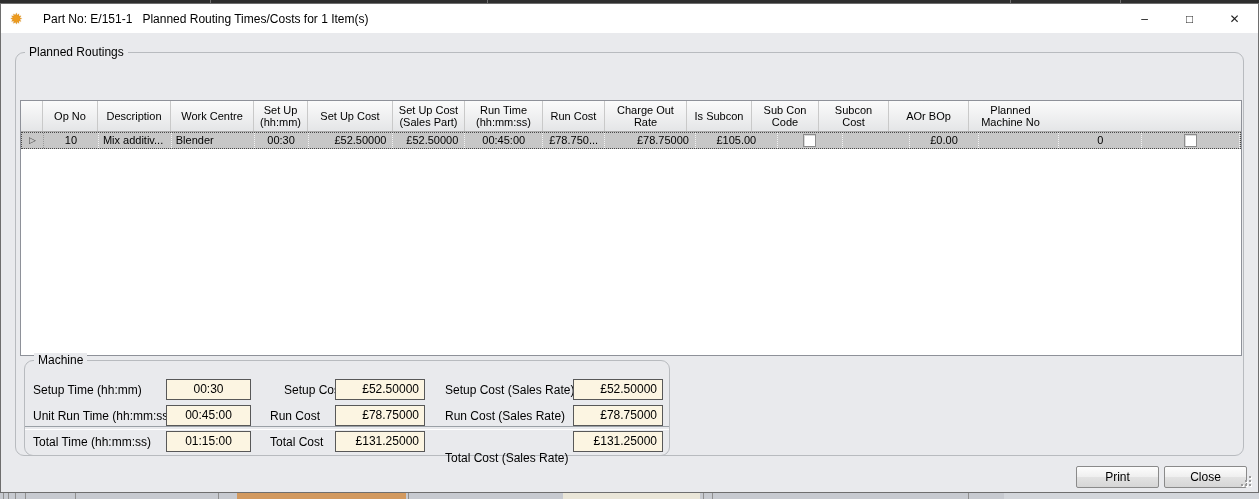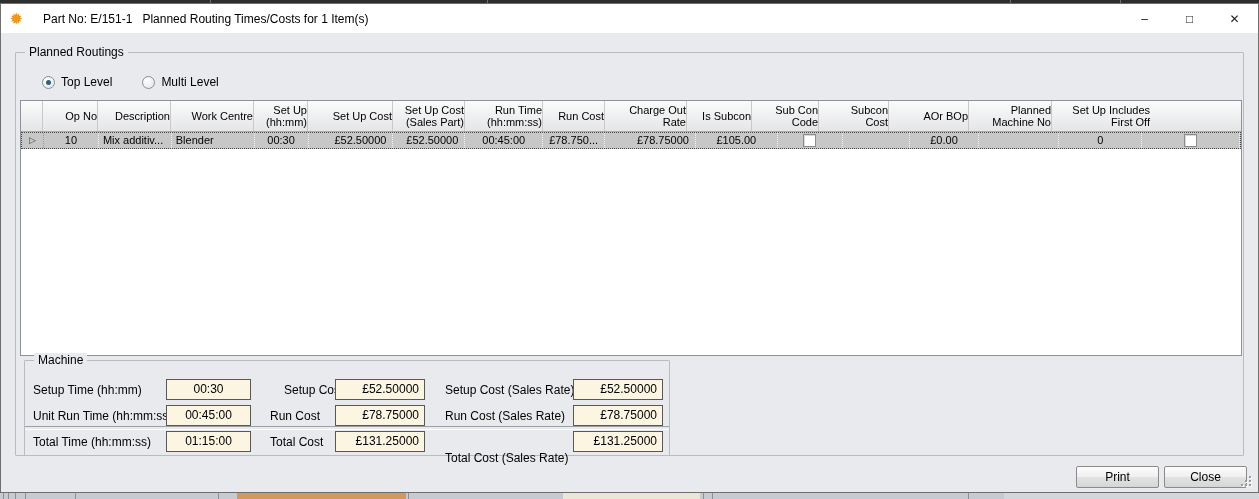--- a/index.html
+++ b/index.html
@@ -19,39 +19,39 @@
   .titlebar{position:absolute;left:0;top:0;width:100%;height:29px;background:#ffffff;
             display:flex;align-items:center;}
   .app-icon{width:17px;height:17px;margin-left:9px;font-size:15px;line-height:17px;color:#ED9B1E;
             text-shadow:0 0 1px #b26a00;flex:0 0 auto;}
   .title-text{margin-left:16px;font-size:12px;white-space:pre;}
   .winbtns{position:absolute;right:1px;top:0;height:29px;display:flex;}
   .winbtn{width:45px;height:29px;display:flex;align-items:center;justify-content:center;
           font-size:12px;color:#1b1b1b;cursor:default;}
 
   
-  .groupbox{position:absolute;box-sizing:border-box;border:1px solid #B8BBBF;border-radius:1px;}
+  .groupbox{position:absolute;box-sizing:border-box;border:1px solid #B8BBBF;border-radius:9px;}
   .groupbox-label{position:absolute;top:-8px;left:9px;padding:0 4px;background:#E9EAED;
                   font-size:12px;line-height:15px;}
 
   
   .radio-row{position:absolute;left:26px;top:22px;display:flex;align-items:center;font-size:12px;}
   .radio{width:13px;height:13px;border-radius:50%;box-sizing:border-box;border:1px solid #8a8f94;
          background:radial-gradient(circle at 35% 30%,#ffffff,#dfe3e6);margin-right:6px;position:relative;}
   .radio.sel::after{content:"";position:absolute;left:3px;top:3px;width:5px;height:5px;border-radius:50%;
          background:#345D77;}
   .radio-item{display:flex;align-items:center;margin-right:30px;}
 
   
   .grid{position:absolute;left:18px;top:47px;width:1222px;height:256px;box-sizing:border-box;
         background:#ffffff;border:1px solid #8E9199;overflow:hidden;}
   .ghead{display:flex;height:31px;background:linear-gradient(#FBFBFB,#E4E5E7);
          border-bottom:1px solid #ABABAB;box-sizing:border-box;}
   .hc{box-sizing:border-box;border-right:1px solid #C9C9C9;display:flex;flex-direction:column;
-      align-items:flex-end;justify-content:center;font-size:11px;line-height:12px;text-align:center;}
+      align-items:center;justify-content:center;font-size:11px;line-height:12px;text-align:center;}
   .hc:last-child{border-right:none;}
   .grow{display:flex;height:17px;background:#C7C7C7;box-sizing:border-box;
         border:1px dotted #4a4a4a;width:1220px;}
   .dc{box-sizing:border-box;border-right:1px dotted #F2F2F2;font-size:11px;line-height:15px;
       overflow:hidden;white-space:nowrap;display:flex;align-items:center;}
   .dc.al{justify-content:flex-start;padding-left:4px;}
   .dc.ac{justify-content:center;}
   .dc.ar{justify-content:flex-end;padding-right:6px;}
   .c0{width:22px}.c1{width:55px}.c2{width:73px}.c3{width:83px}.c4{width:54px}.c5{width:85px}
   .c6{width:72px}.c7{width:78px}.c8{width:62px}.c9{width:91px}.c10{width:82px}.c11{width:65px}
@@ -113,30 +113,20 @@
       <div class="winbtns">
         <div class="winbtn">–</div>
         <div class="winbtn">□</div>
         <div class="winbtn">✕</div>
       </div>
     </div>
 
     <div class="groupbox" style="left:14px;top:48px;width:1229px;height:404px">
       <span class="groupbox-label">Planned Routings</span>
 
-      <div class="radio-row">
-        <span class="radio-item">
-          <span class="radio sel"></span>
-          <span>Top Level</span>
-        </span>
-        <span class="radio-item">
-          <span class="radio"></span>
-          <span>Multi Level</span>
-        </span>
-      </div>
 
       <div class="grid" style="left:4px;top:47px">
         <div class="ghead">
           <div class="hc c0"></div>
           <div class="hc c1">
             <span>Op No</span>
             </div>
           <div class="hc c2">
             <span>Description</span>
             </div>
@@ -175,24 +165,20 @@
           <div class="hc c13">
             <span>Subcon</span>
             <span>Cost</span>
             </div>
           <div class="hc c14">
             <span>AOr BOp</span>
             </div>
           <div class="hc c15">
             <span>Planned</span>
             <span>Machine No</span>
-            </div>
-          <div class="hc c16">
-            <span>Set Up Includes</span>
-            <span>First Off</span>
             </div>
         </div>
 
         <div class="grow">
           <div class="dc ac c0">
             <span class="sel-arrow">▷</span>
             </div>
           <div class="dc ac c1">10</div>
           <div class="dc al c2">Mix additiv...</div>
           <div class="dc al c3">Blender</div>

